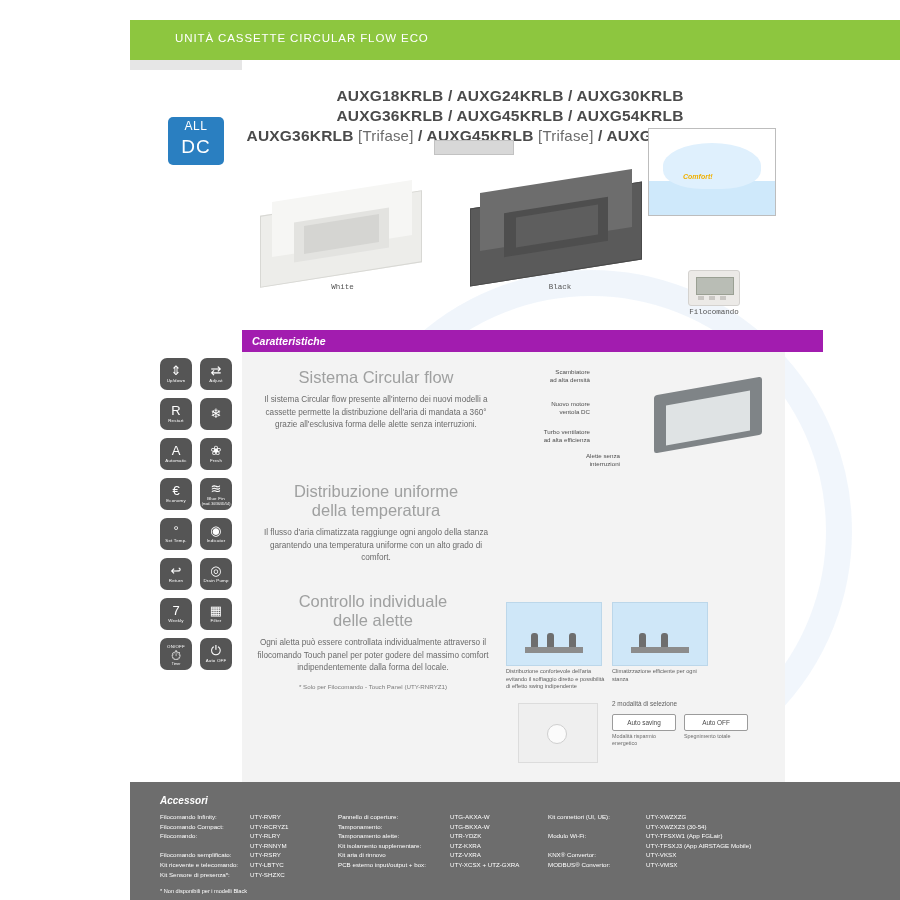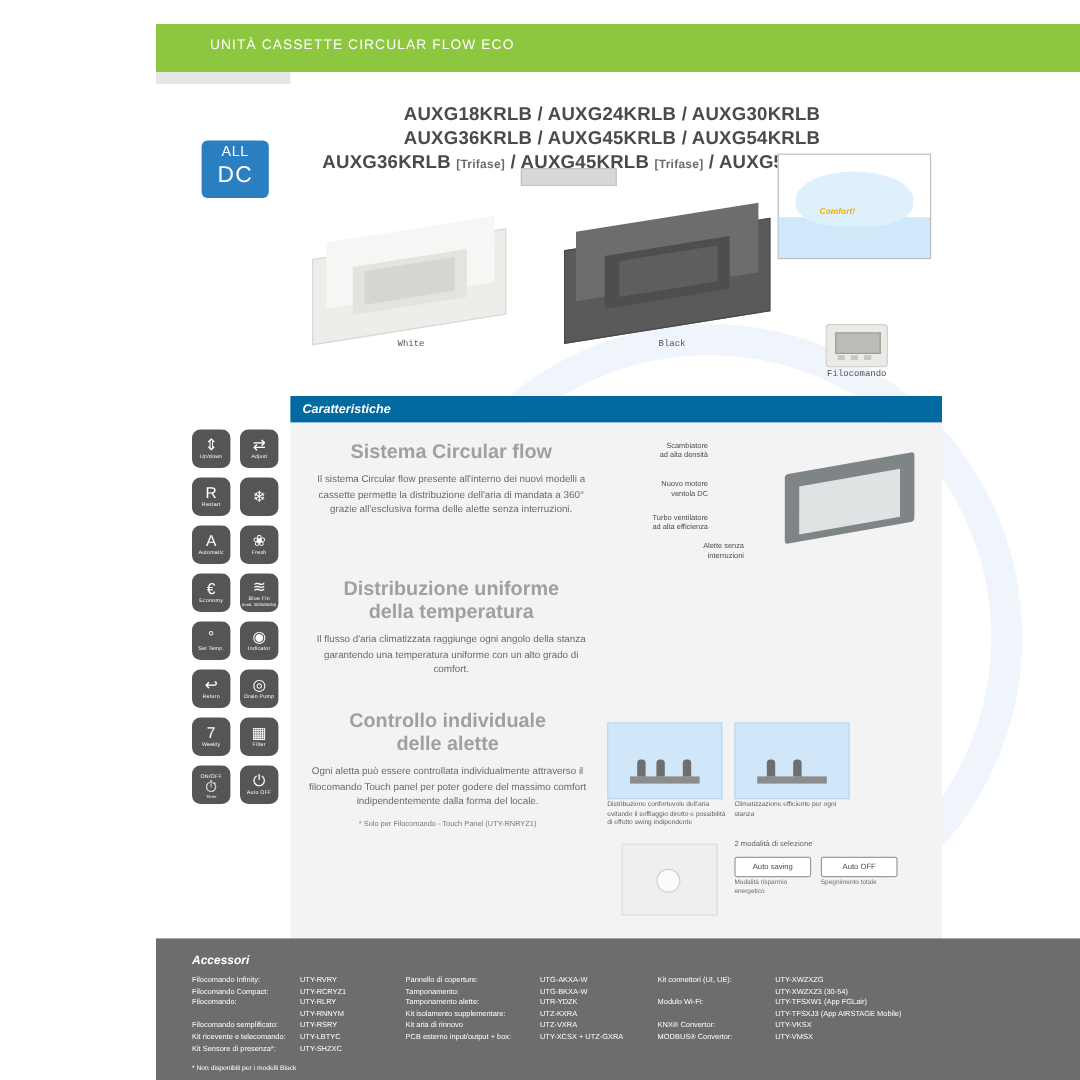--- a/index.html
+++ b/index.html
@@ -13,21 +13,21 @@
     border:18px solid #f4f8fc;}
 
   
   .greenbar{position:absolute;left:130px;top:20px;width:770px;height:40px;background:#8dc63f;}
   .greenbar span{position:absolute;left:45px;top:12px;font-size:11.5px;color:#fff;letter-spacing:.9px;}
   .grey-left{position:absolute;left:130px;top:60px;width:112px;height:10px;background:#e6e6e6;}
 
   
   .titles{position:absolute;left:230px;top:86px;width:560px;text-align:center;}
   .titles div{font-size:15.5px;font-weight:bold;color:#4a4a4a;line-height:20px;letter-spacing:.2px;}
-  .titles .tri{font-size:10px;font-weight:bold;color:#6b6b6b;}
+  .titles .tri{font-size:15px;font-weight:normal;color:#6b6b6b;}
 
   
   .alldc{position:absolute;left:168px;top:117px;width:56px;height:48px;background:#2a7fc1;border-radius:5px;color:#fff;
     text-align:center;font-weight:normal;}
   .alldc .a{font-size:12px;line-height:19px;letter-spacing:.5px;}
   .alldc .d{font-size:19px;line-height:21px;letter-spacing:1px;}
 
   
   .units{position:absolute;left:140px;top:165px;width:760px;height:160px;}
   .cap{position:absolute;font-size:7.5px;color:#555;text-align:center;font-family:Liberation Mono, monospace;}
@@ -46,38 +46,38 @@
   .ub-top{position:absolute;left:10px;top:4px;width:152px;height:58px;background:#6d6d6d;transform:skewY(-9deg);}
   .ub-inner{position:absolute;left:34px;top:28px;width:104px;height:44px;background:#4e4e4e;transform:skewY(-9deg);}
   .ub-grille{position:absolute;left:46px;top:34px;width:82px;height:30px;background:#5e5e5e;transform:skewY(-9deg);}
 
   
   .remote{position:absolute;left:548px;top:105px;width:50px;height:34px;background:#eceae7;border:1px solid #d4d2cf;border-radius:3px;}
   .remote .scr{position:absolute;left:7px;top:6px;width:36px;height:16px;background:#b9bdb5;border:1px solid #9aa093;}
   .remote .btn{position:absolute;top:25px;width:6px;height:4px;background:#c9c7c3;}
 
   
-  .redbar{position:absolute;left:242px;top:330px;width:543px;height:22px;background:#0369a1;}
+  .redbar{position:absolute;left:242px;top:330px;width:543px;height:22px;background:#a21caf;padding-left:38px;}
   .redbar span{position:absolute;left:10px;top:5px;font-size:10.5px;color:#fff;font-style:italic;font-weight:bold;}
   .contentpanel{position:absolute;left:242px;top:352px;width:543px;height:430px;background:#f3f3f3;}
   .darkband{position:absolute;left:130px;top:782px;width:770px;height:118px;background:#6d6d6d;}
 
   
   .iconcol{position:absolute;left:160px;top:358px;width:78px;}
   .irow{position:relative;height:40px;}
   .ibx{position:absolute;width:32px;height:32px;background:#555;border-radius:7px;color:#fff;
     display:flex;flex-direction:column;align-items:center;justify-content:center;}
   .ibx .glyph{font-size:13px;line-height:12px;}
   .ibx .lbl{font-size:4.4px;line-height:6px;margin-top:1px;letter-spacing:.2px;}
   .ibx.l{left:0;} .ibx.r{left:40px;}
   .ibx .sub{font-size:3.4px;line-height:4px;}
 
   
   .fblock{position:absolute;}
-  .fhead{font-size:16.5px;color:#9fa0a0;font-weight:bold;text-align:center;line-height:19px;}
+  .fhead{font-size:16.5px;color:#9fa0a0;font-weight:normal;text-align:center;line-height:19px;}
   .ftext{font-size:8.2px;color:#6a6a6a;text-align:center;line-height:12.5px;margin-top:7px;}
   .small{font-size:6.2px;color:#7a7a7a;}
   .callout{position:absolute;font-size:6.2px;color:#4d4d4d;text-align:right;line-height:8px;}
 
   
   .cf-img{position:absolute;left:636px;top:16px;width:140px;height:96px;}
   .cf-unit{position:absolute;left:18px;top:18px;width:108px;height:58px;background:#7f8487;transform:skewY(-10deg);border-radius:3px;}
   .cf-unit2{position:absolute;left:30px;top:30px;width:84px;height:40px;background:#dfe3e4;transform:skewY(-10deg);}
 
   

